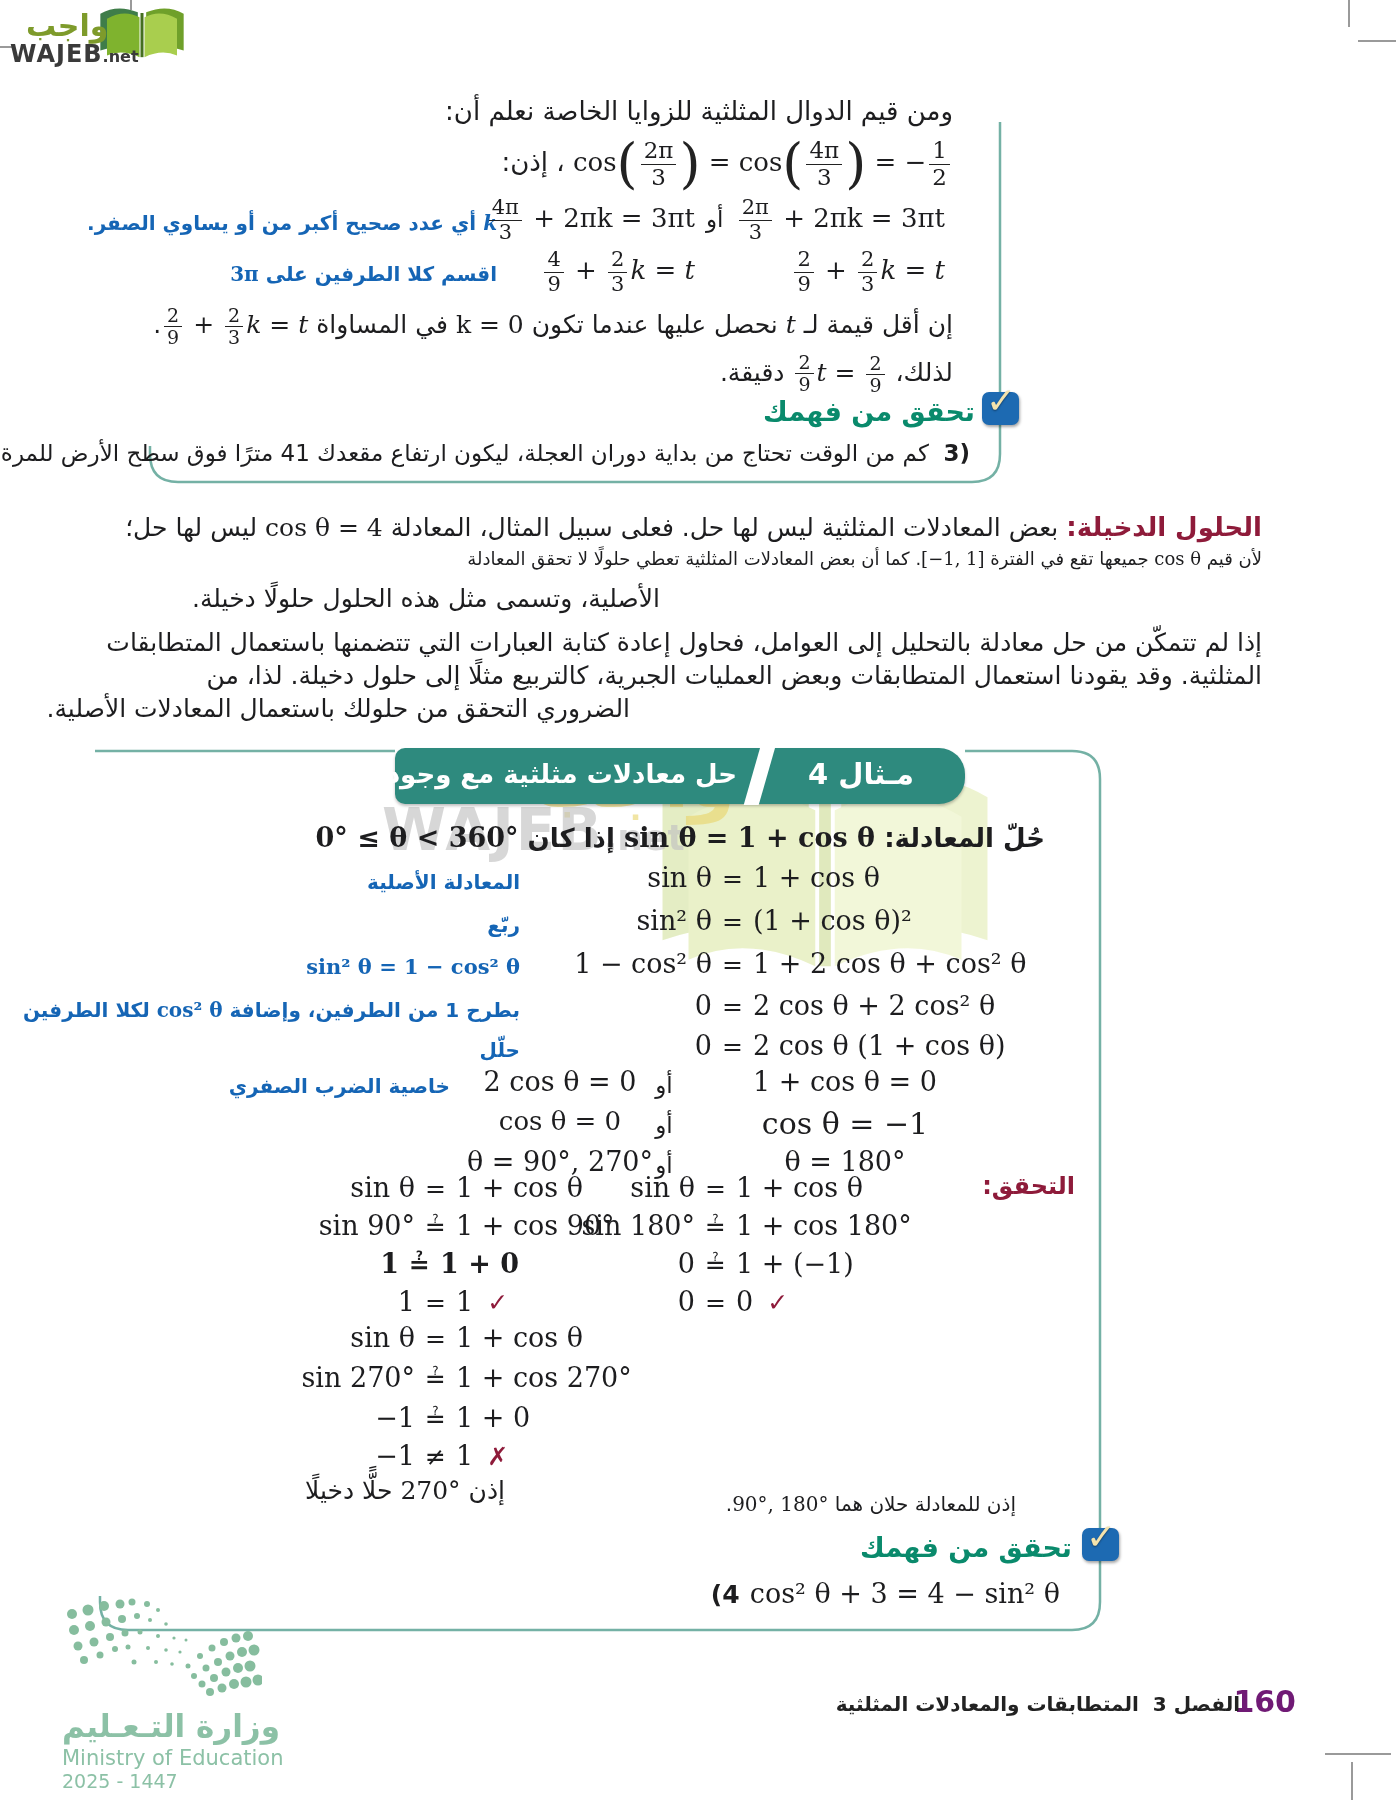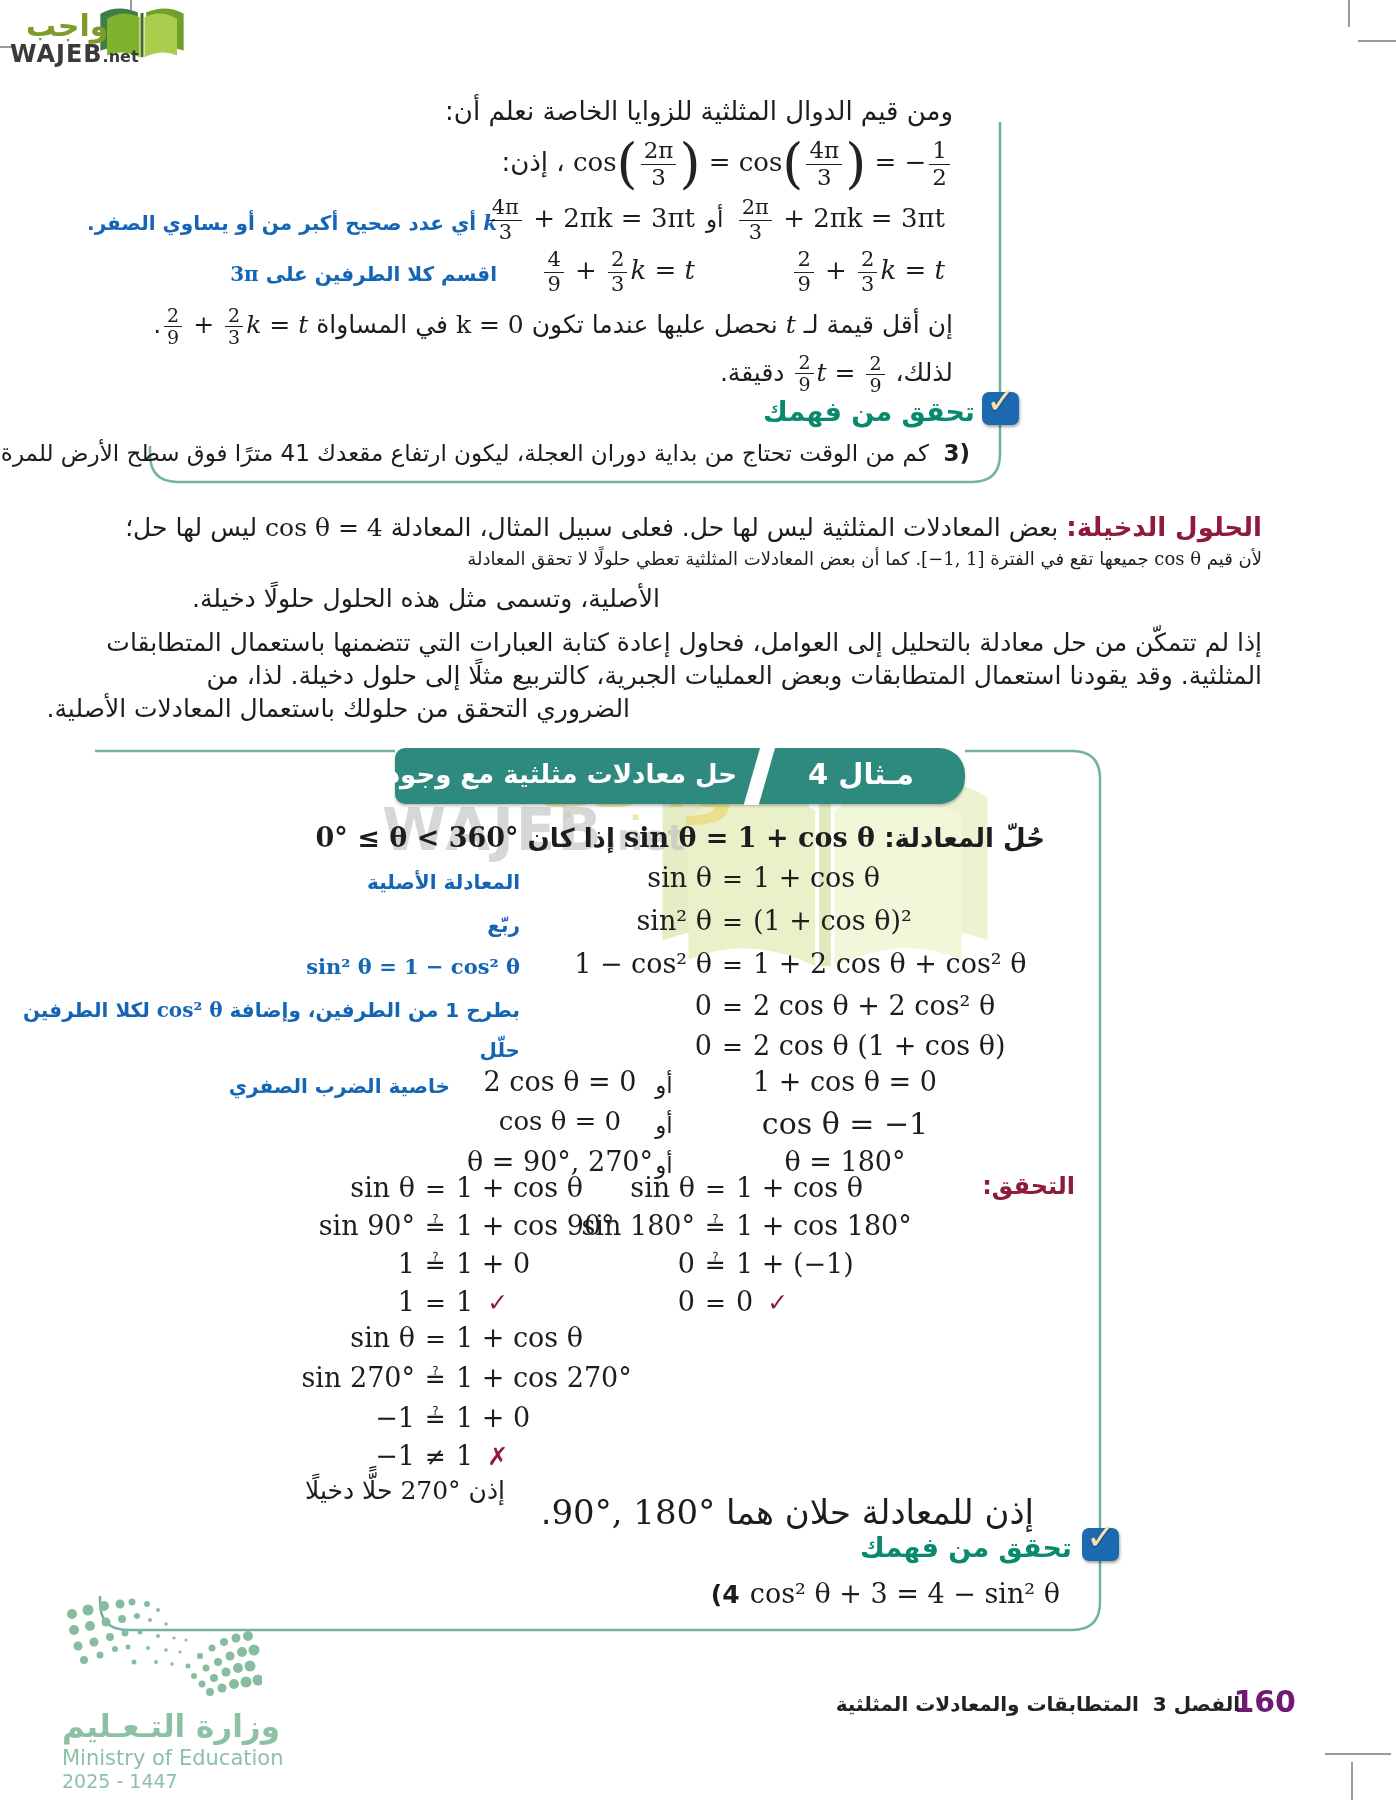--- a/index.html
+++ b/index.html
@@ -215,37 +215,37 @@
 <div class="abs m" style="left:710px;top:1106px;width:270px;text-align:center;font-size:30px;z-index:3;">cos θ = −1</div>
 
 <div class="abs m" style="left:420px;top:1146px;width:280px;text-align:center;font-size:27px;z-index:3;">θ = 90°, 270°</div>
 <div class="abs ar" style="left:634px;top:1152px;width:60px;text-align:center;font-size:23px;z-index:3;">أو</div>
 <div class="abs m" style="left:710px;top:1146px;width:270px;text-align:center;font-size:27px;z-index:3;">θ = 180°</div>
 
 <div class="abs ar maroon" style="right:321px;top:1172px;font-size:24px;z-index:3;">التحقق:</div>
 
 <div class="abs eqrow" style="left:120px;top:1172px;z-index:3;"><span class="lhs" style="width:295px;">sin θ</span><span class="rel">=</span><span class="rhs">1 + cos θ</span></div>
 <div class="abs eqrow" style="left:120px;top:1210px;z-index:3;"><span class="lhs" style="width:295px;">sin 90°</span><span class="rel">≟</span><span class="rhs">1 + cos 90°</span></div>
-<div class="abs eqrow" style="left:120px;top:1248px;z-index:3;"><span class="lhs" style="width:295px;">1</span><span class="rel">≟</span><span class="rhs">1 + 0</span></div>
+<div class="abs eqrow" style="left:104px;top:1248px;z-index:3;font-weight:bold;"><span class="lhs" style="width:295px;">1</span><span class="rel">≟</span><span class="rhs">1 + 0</span></div>
 <div class="abs eqrow" style="left:120px;top:1286px;z-index:3;"><span class="lhs" style="width:295px;">1</span><span class="rel">=</span><span class="rhs">1</span><span class="mark">✓</span></div>
 
 <div class="abs eqrow" style="left:460px;top:1172px;z-index:3;"><span class="lhs" style="width:235px;">sin θ</span><span class="rel">=</span><span class="rhs">1 + cos θ</span></div>
 <div class="abs eqrow" style="left:460px;top:1210px;z-index:3;"><span class="lhs" style="width:235px;">sin 180°</span><span class="rel">≟</span><span class="rhs">1 + cos 180°</span></div>
 <div class="abs eqrow" style="left:460px;top:1248px;z-index:3;"><span class="lhs" style="width:235px;">0</span><span class="rel">≟</span><span class="rhs">1 + (−1)</span></div>
 <div class="abs eqrow" style="left:460px;top:1286px;z-index:3;"><span class="lhs" style="width:235px;">0</span><span class="rel">=</span><span class="rhs">0</span><span class="mark">✓</span></div>
 
 <div class="abs eqrow" style="left:120px;top:1322px;z-index:3;"><span class="lhs" style="width:295px;">sin θ</span><span class="rel">=</span><span class="rhs">1 + cos θ</span></div>
 <div class="abs eqrow" style="left:120px;top:1362px;z-index:3;"><span class="lhs" style="width:295px;">sin 270°</span><span class="rel">≟</span><span class="rhs">1 + cos 270°</span></div>
 <div class="abs eqrow" style="left:120px;top:1402px;z-index:3;"><span class="lhs" style="width:295px;">−1</span><span class="rel">≟</span><span class="rhs">1 + 0</span></div>
 <div class="abs eqrow" style="left:120px;top:1440px;z-index:3;"><span class="lhs" style="width:295px;">−1</span><span class="rel">≠</span><span class="rhs">1</span><span class="mark">✗</span></div>
 <div class="abs ar" style="right:891px;top:1476px;font-size:25px;z-index:3;">
   <span>إذن </span><span class="m">270°</span><span> حلًّا دخيلًا</span>
 </div>
 
-<div class="abs ar" style="right:362px;top:1492px;font-size:34px;z-index:3;">
+<div class="abs ar" style="right:380px;top:1492px;font-size:20px;z-index:3;">
   <span>إذن للمعادلة حلان هما </span><span class="m">90°, 180°</span><span>.</span>
 </div>
 
 <div class="abs cyu-icon" style="left:1082px;top:1528px;z-index:5;">
   <span class="chk">✓</span>
 </div>
 <div class="abs ar green-h" style="right:324px;top:1532px;z-index:3;">تحقق من فهمك</div>
 <div class="abs ar" style="right:336px;top:1578px;z-index:3;">
   <span class="m" style="font-weight:bold;font-size:25px;font-family:'DejaVu Sans',sans-serif;">(4</span>&nbsp;&nbsp;<span class="m" style="font-size:27px;">cos² θ + 3 = 4 − sin² θ</span>
 </div>

